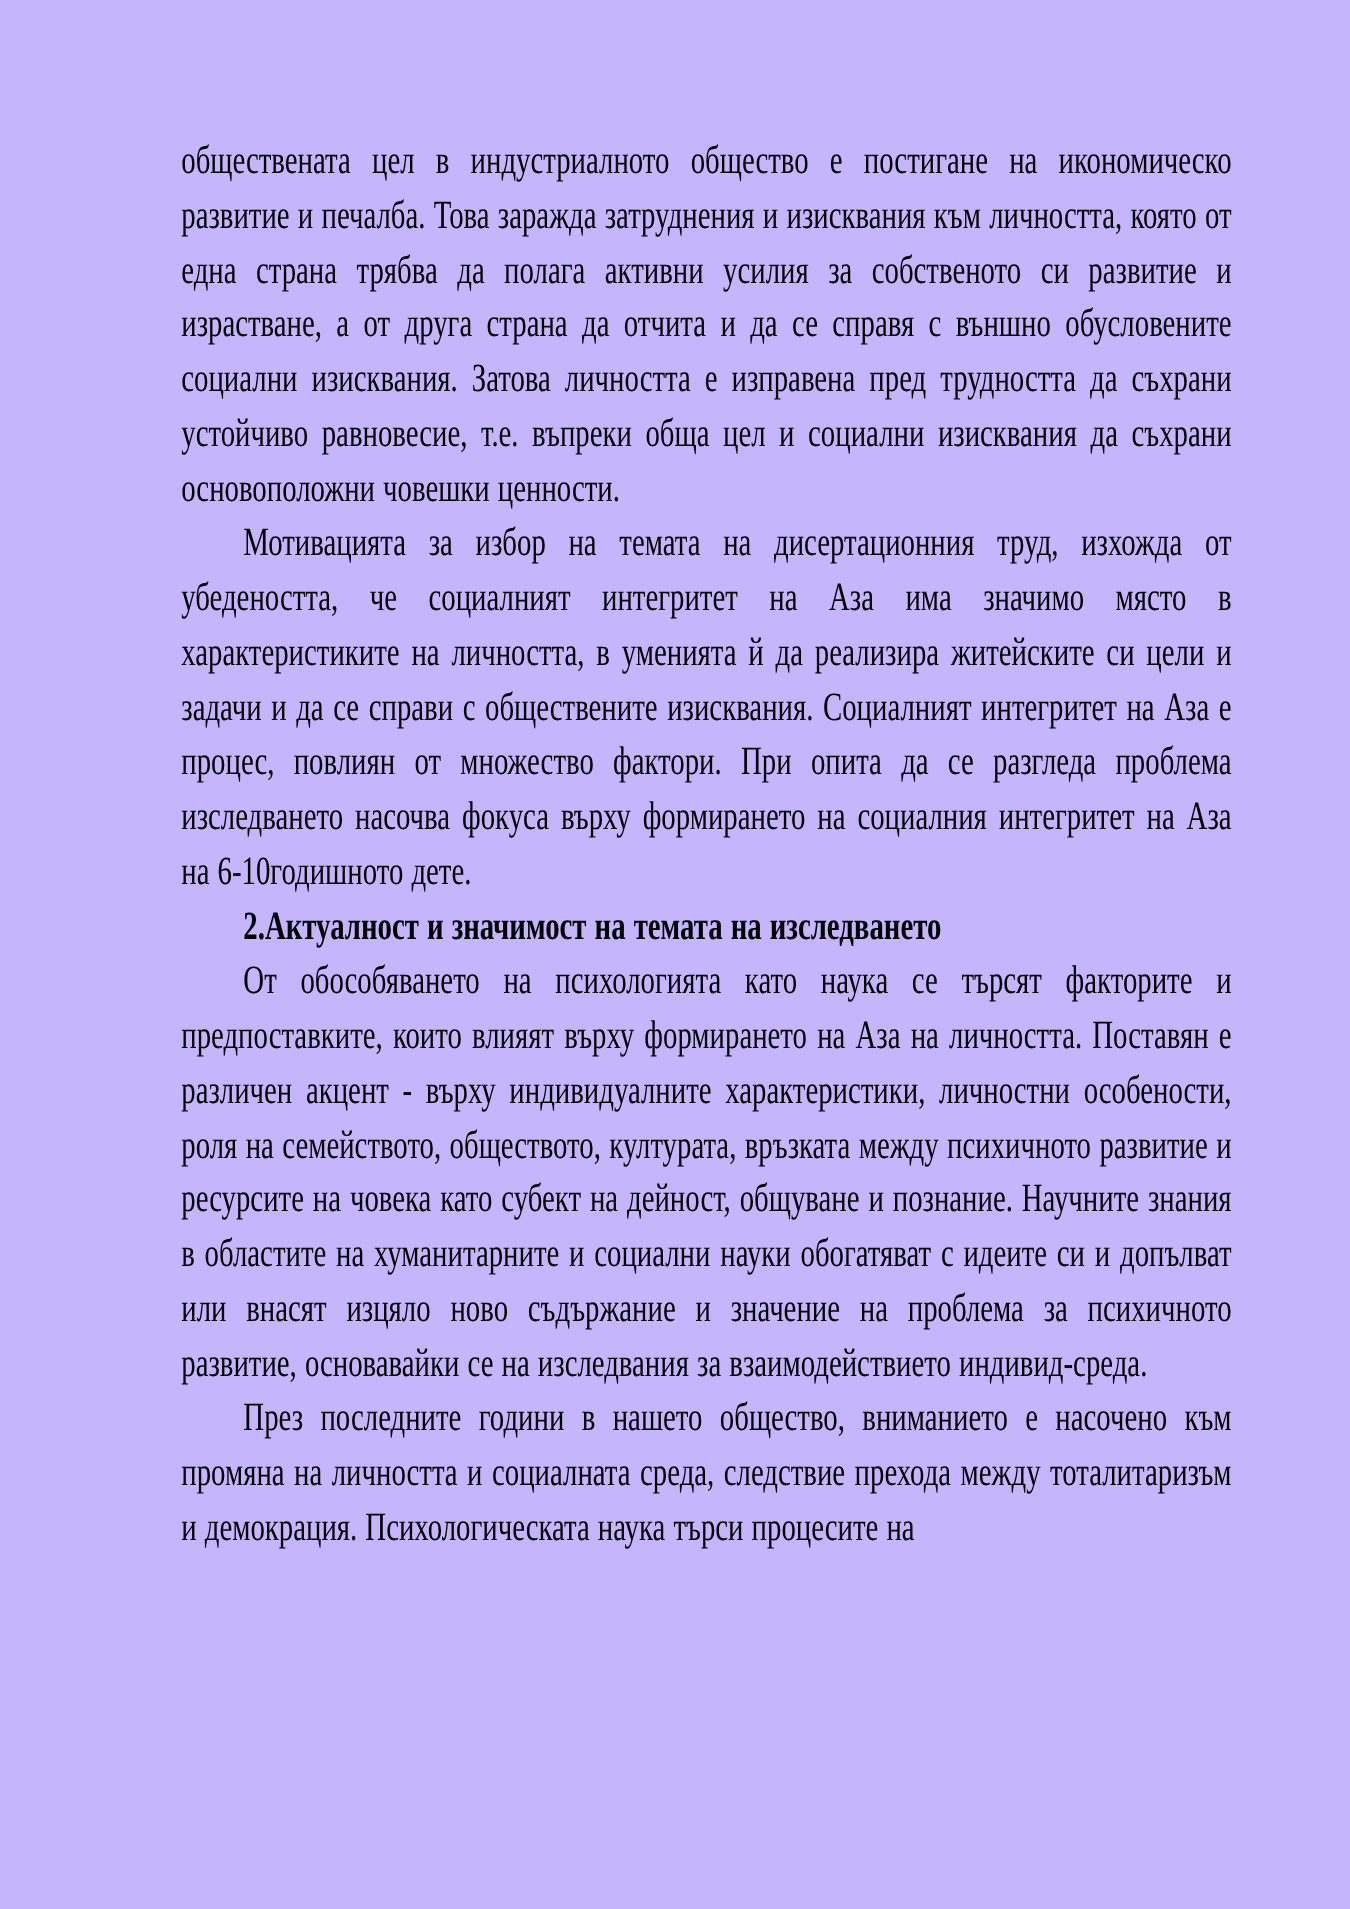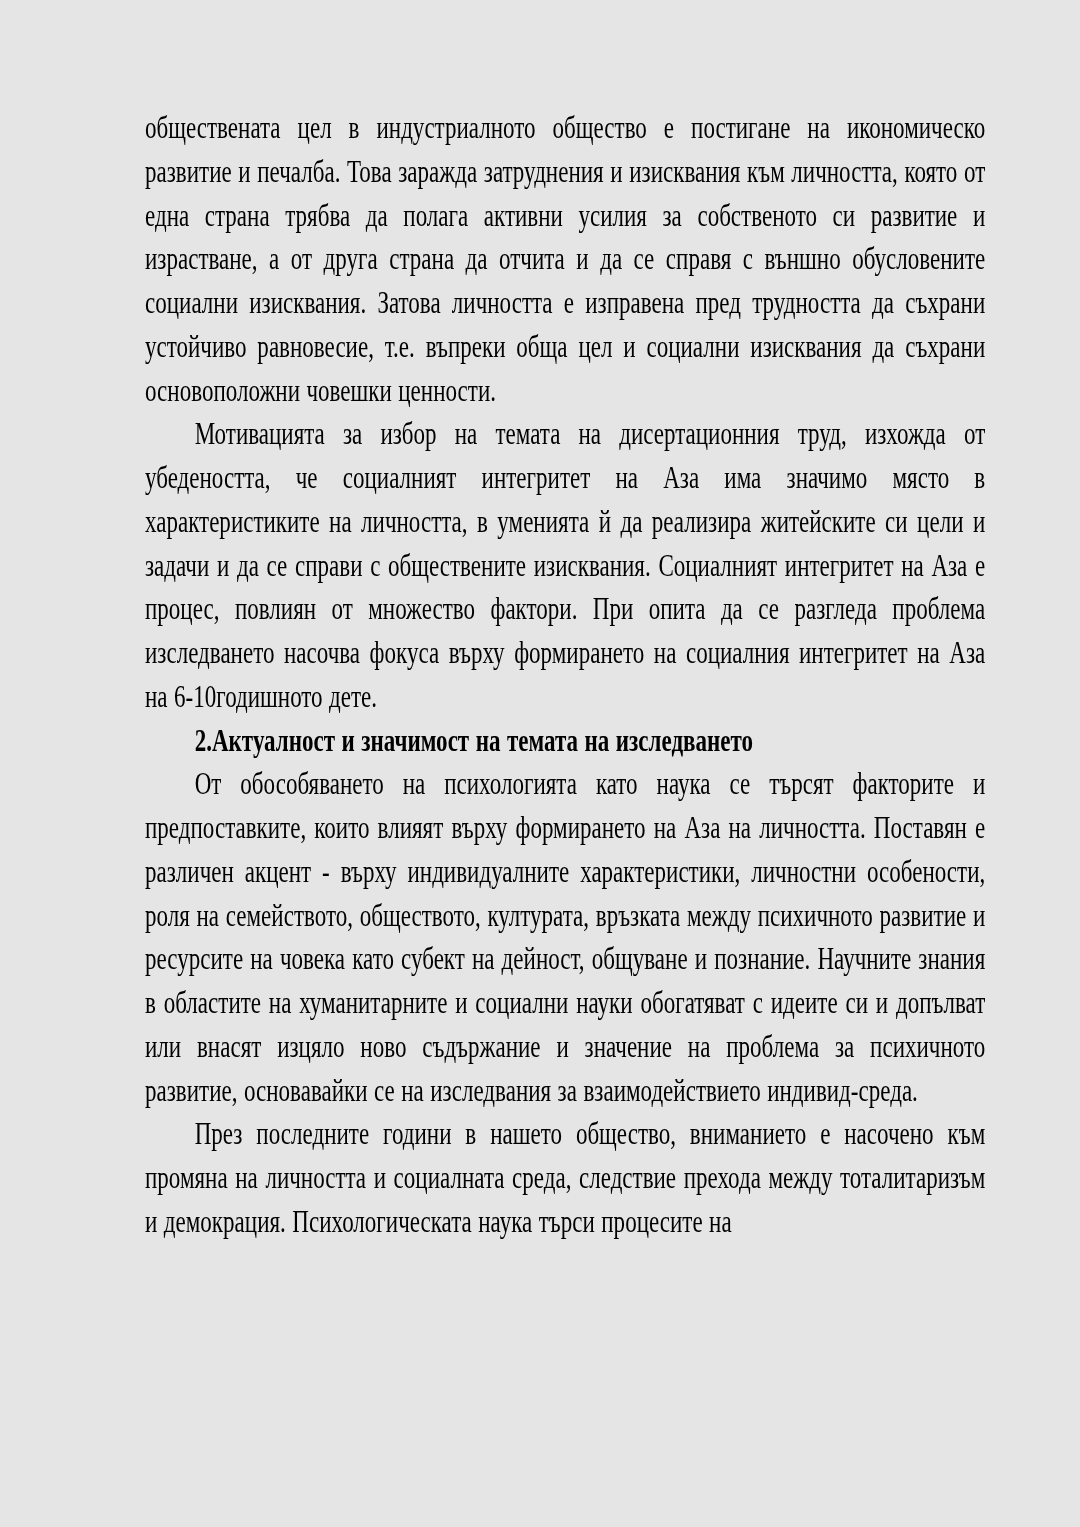--- a/index.html
+++ b/index.html
@@ -4,21 +4,21 @@
 <style>
   html, body {
     margin: 0;
     padding: 0;
     background: #ffffff;
   }
   .page {
     position: relative;
     width: 1080px;
     height: 1527px;
-    background: #e5e5e5;
+    background: #c4b5fd;
     overflow: hidden;
   }
   
   .text-block {
     position: absolute;
     left: 145px;
     top: 106px;
     width: 1167px;               
     transform: scaleX(0.72);
     transform-origin: top left;

